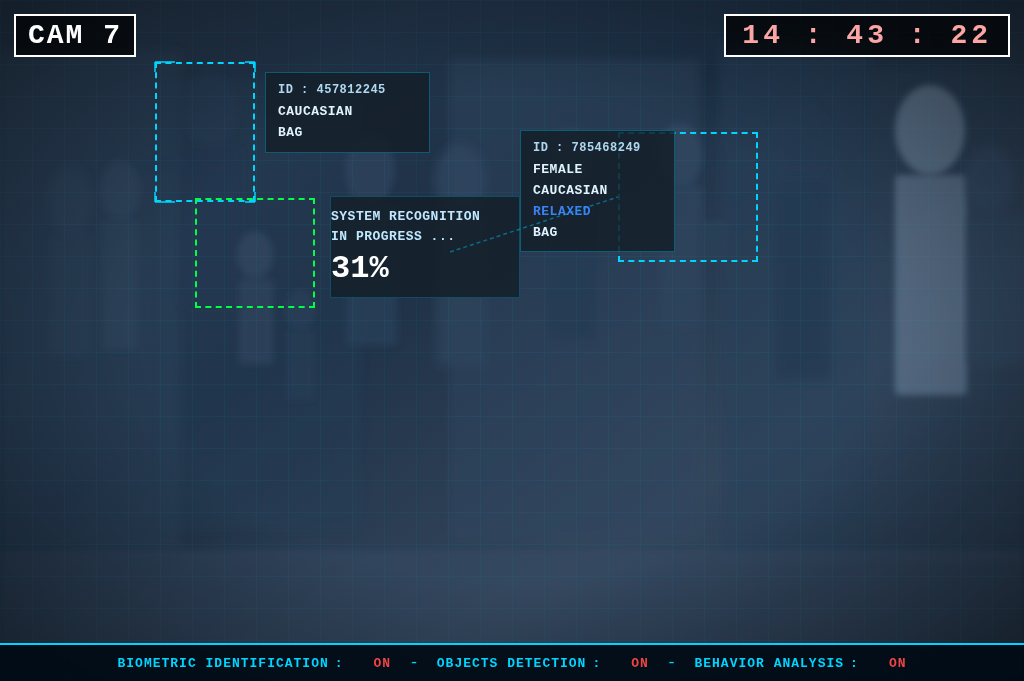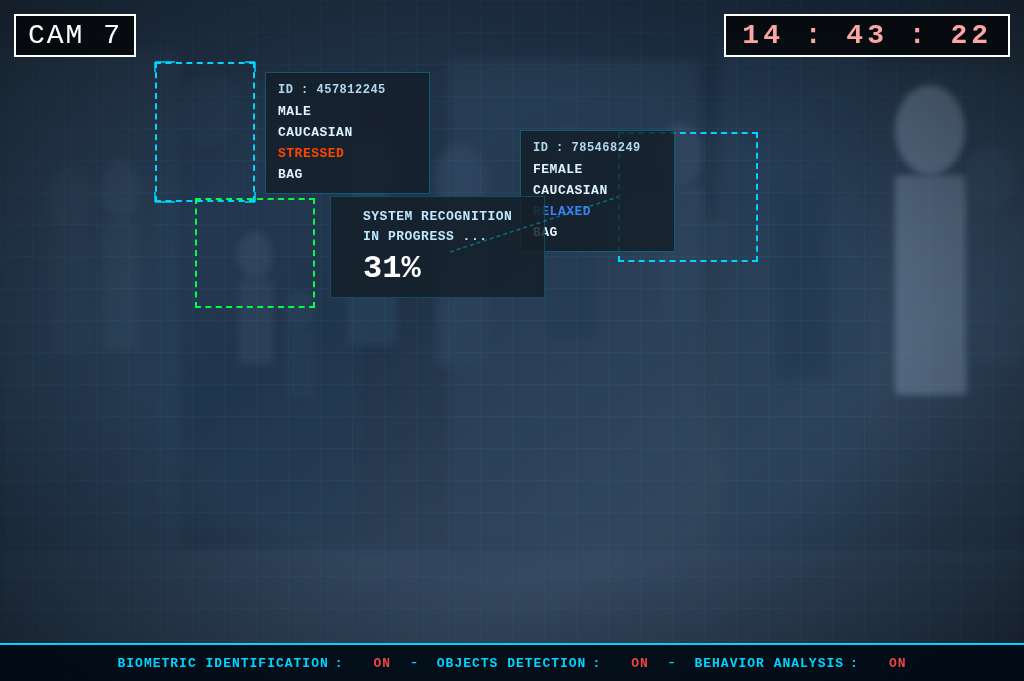--- a/index.html
+++ b/index.html
@@ -45,21 +45,21 @@
       background: radial-gradient(ellipse at center, transparent 50%, rgba(0,0,0,0.5) 100%);
     }
 
     
     #cam-label {
       position: absolute;
       top: 14px;
       left: 14px;
       color: #fff;
       font-size: 28px;
-      font-weight: normal;
+      font-weight: bold;
       font-family: 'Courier New', monospace;
       background: rgba(0,0,0,0.7);
       padding: 4px 12px;
       border: 2px solid #fff;
       letter-spacing: 2px;
     }
 
     #timestamp {
       position: absolute;
       top: 14px;
@@ -111,21 +111,21 @@
 
     .info-panel .relaxed {
       color: #3b82f6;
     }
 
     
     .recognition-panel {
       position: absolute;
       background: rgba(20,30,40,0.85);
       border: 1px solid rgba(0,180,220,0.3);
-      padding: 10px 32px;
+      padding: 10px 0;
       color: #e0f4ff;
       font-family: 'Courier New', monospace;
     }
 
     .recognition-panel .rec-title {
       font-size: 13px;
       font-weight: bold;
       text-transform: uppercase;
       color: #c0e8ff;
       line-height: 1.5;
@@ -267,23 +267,21 @@
   <div class="vignette"></div>
 
   <div id="cam-label">CAM 7</div>
 
   <div id="timestamp">14 : 43 : 22</div>
 
   <div class="detection-box" style="top:62px; left:155px; width:100px; height:140px;"></div>
 
   <div class="info-panel" style="top:72px; left:265px; min-width:165px;">
     <div class="id-line">ID : 457812245</div>
-    <div>MALE</div>
     <div>CAUCASIAN</div>
-    <div class="stressed">STRESSED</div>
     <div>BAG</div>
   </div>
 
   <div class="detection-box" style="top:132px; left:618px; width:140px; height:130px;"></div>
 
   <div class="info-panel" style="top:130px; left:520px; min-width:155px;">
     <div class="id-line">ID : 785468249</div>
     <div>FEMALE</div>
     <div>CAUCASIAN</div>
     <div class="relaxed">RELAXED</div>

